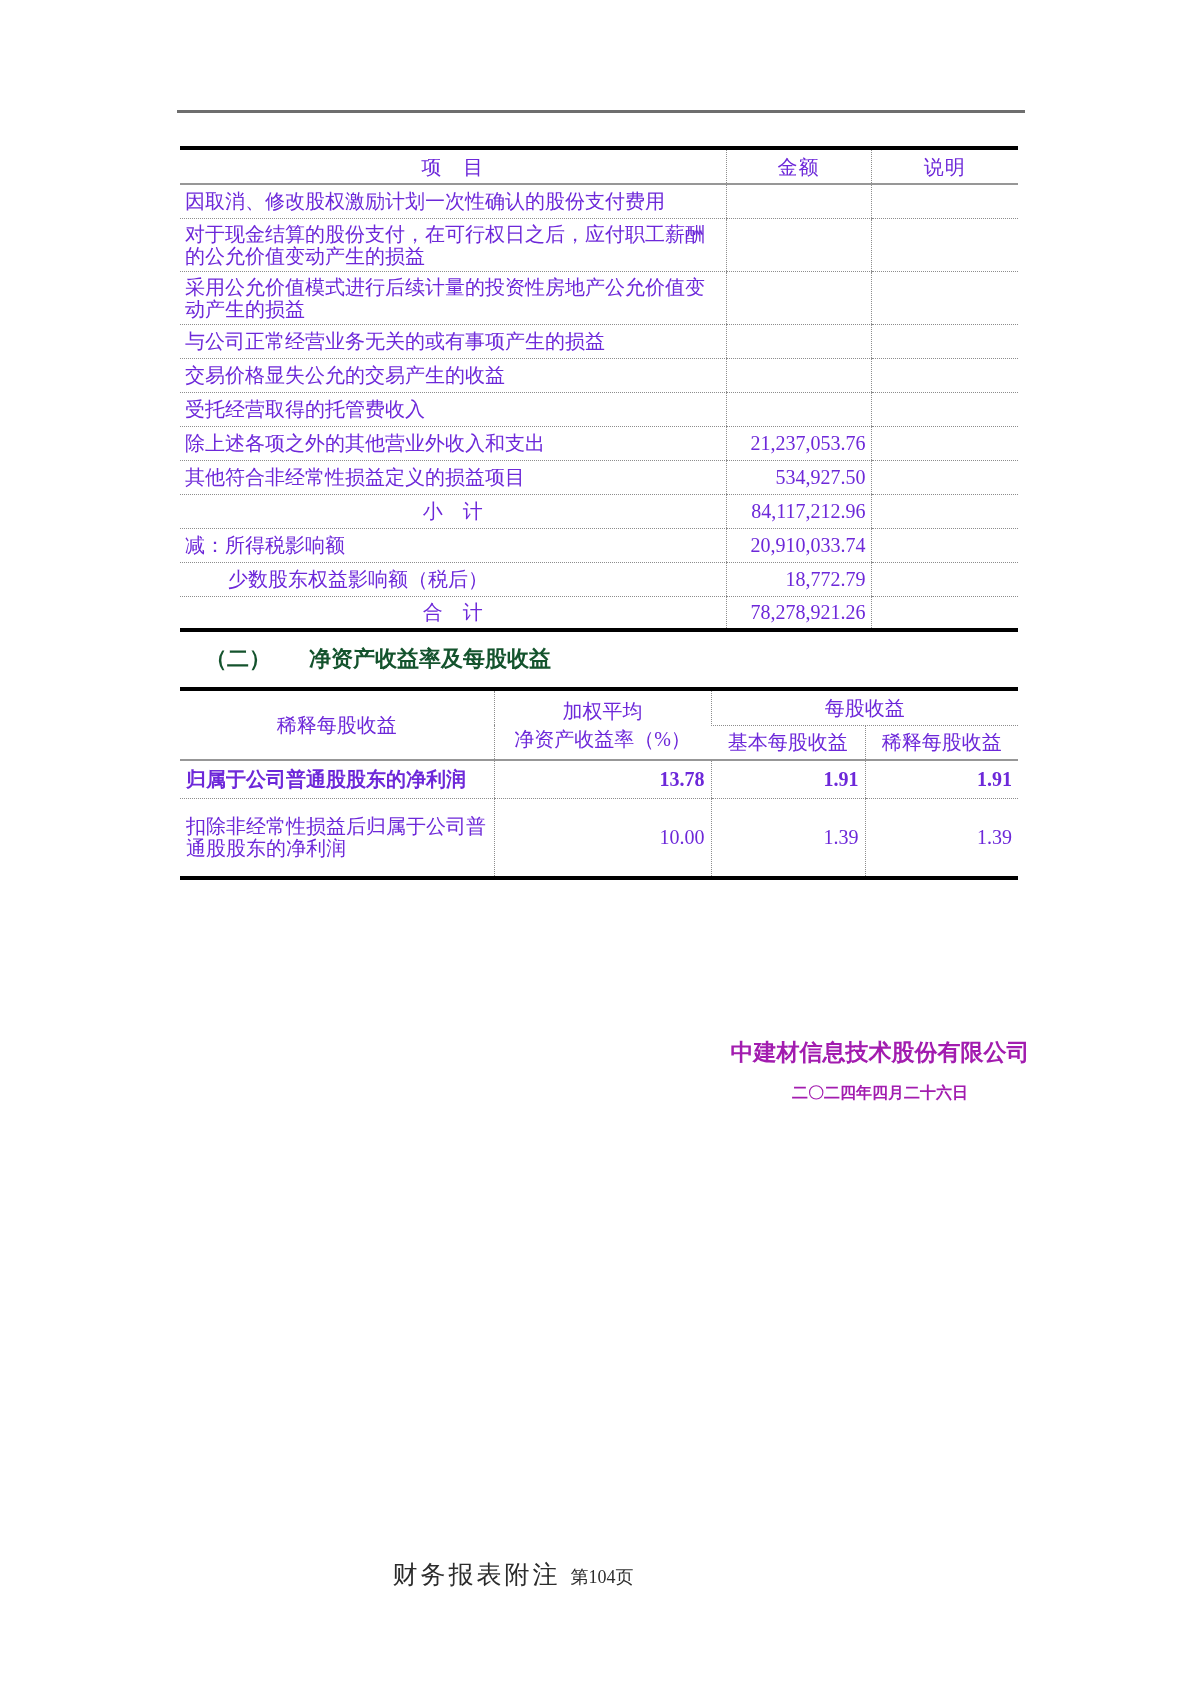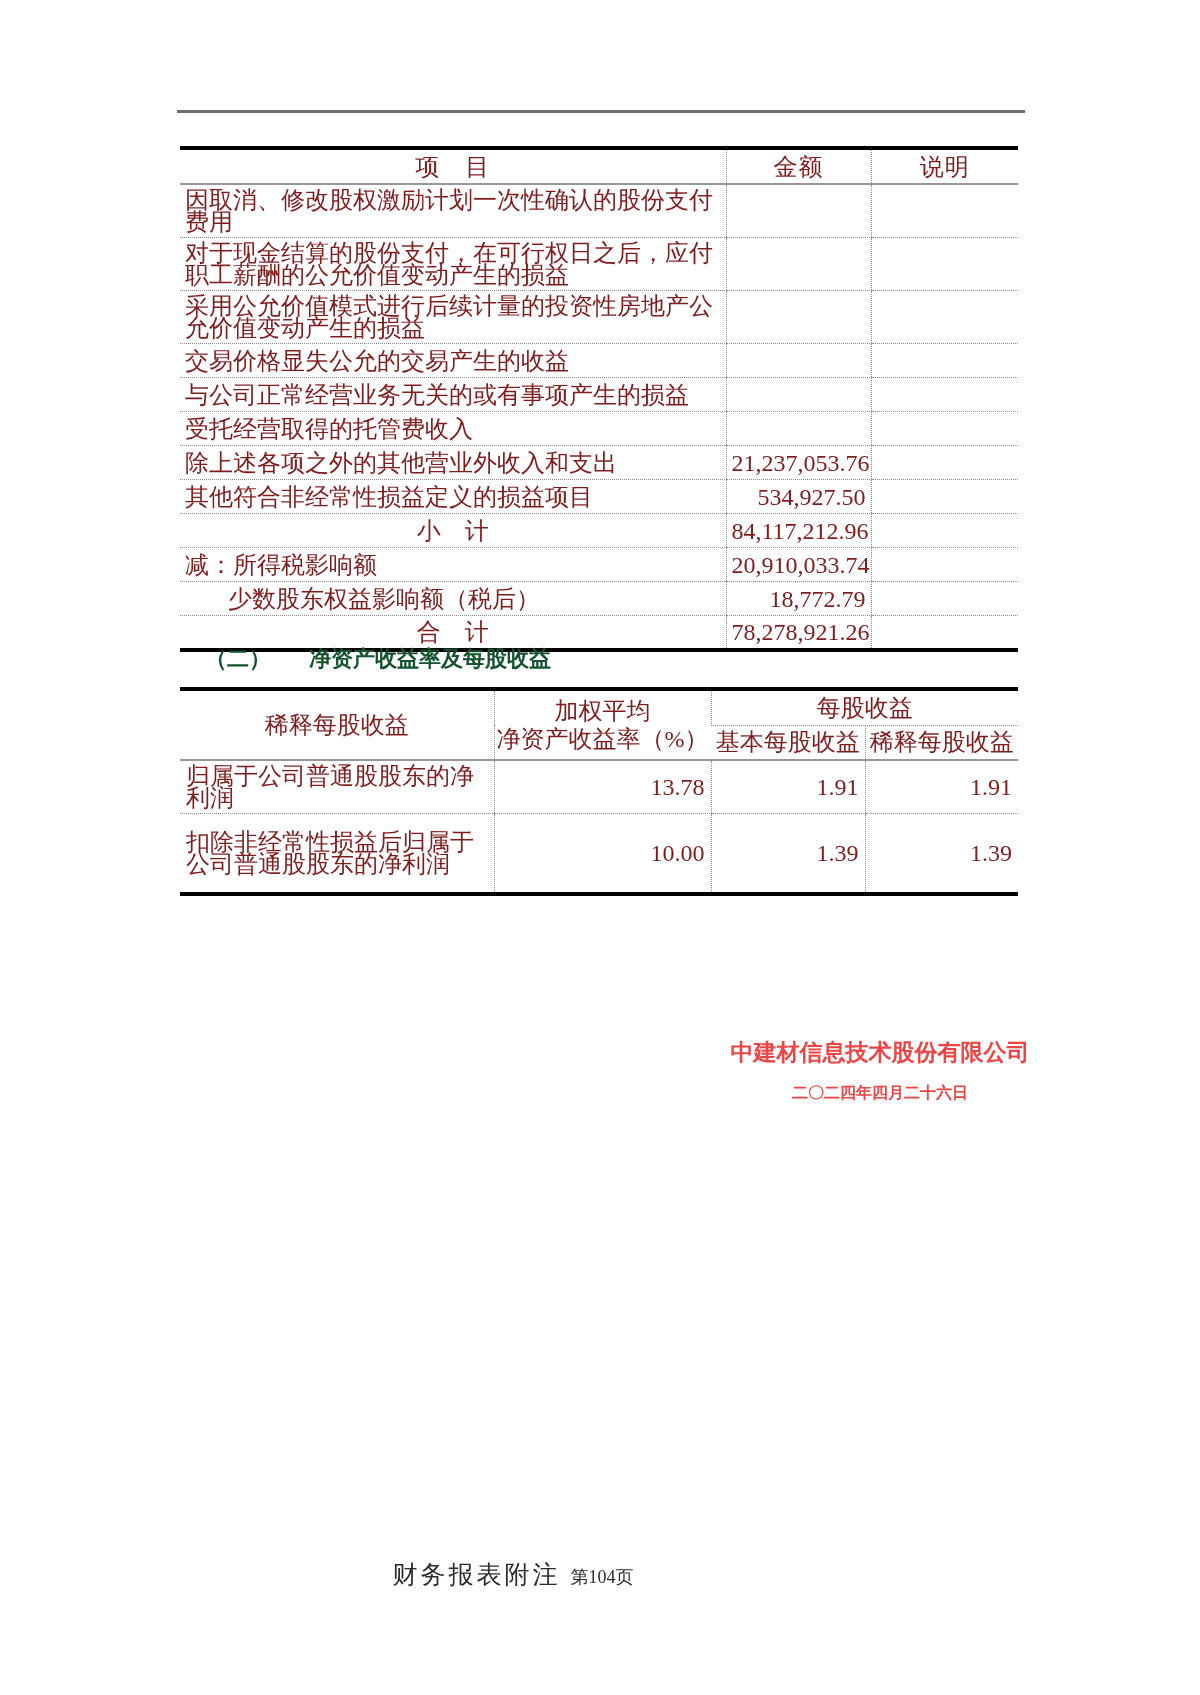--- a/index.html
+++ b/index.html
@@ -20,23 +20,23 @@
     position: absolute;
     left: 177px;
     top: 110px;
     width: 848px;
     height: 3px;
     background: #6e6e6e;
   }
   table {
     border-collapse: collapse;
     table-layout: fixed;
-    font-size: 24px;
+    font-size: 20px;
     line-height: 22px;
-    color: #7f1d1d;
+    color: #6d28d9;
   }
   
   .t1 {
     position: absolute;
     left: 180px;
     top: 146px;
     width: 838px;
     border-top: 4px solid #000;
     border-bottom: 4px solid #000;
   }
@@ -85,31 +85,31 @@
     vertical-align: middle;
   }
   .t2 .row-eps-group th { height: 36px; }
   .t2 .row-eps-sub th { height: 35px; }
   .t2 thead { border-bottom: 2px solid #979797; }
   .t2 th.group-eps { border-bottom: 1px dotted #8d8d8d; }
   .t2 th + th, .t2 td + td { border-left: 1px dotted #8d8d8d; }
   .t2 td { padding: 4px 6px; vertical-align: middle; }
   .t2 tbody tr.r1 { height: 38px; }
   .t2 tbody tr.r2 { height: 80px; }
-  .t2 tbody tr:not(:last-child) td { border-bottom: 1px dotted #8d8d8d; }
+  .t2 tbody tr:not(:last-child) td { border-bottom: 1px dotted #8d8d8d; font-weight: bold; }
   .hdr-2line span { display: block; line-height: 28px; }
   
   .signature {
     position: absolute;
     left: 600px;
     top: 1033px;
     width: 560px;
     text-align: center;
     font-weight: bold;
-    color: #ef4444;
+    color: #a21caf;
   }
   .signature .company { font-size: 23px; line-height: 40px; }
   .signature .sig-date { font-size: 16px; line-height: 40px; }
   
   .footer {
     position: absolute;
     left: 0;
     top: 1558px;
     width: 1026px;
     text-align: center;
@@ -148,26 +148,26 @@
         <td>对于现金结算的股份支付，在可行权日之后，应付职工薪酬的公允价值变动产生的损益</td>
         <td class="cell-r"></td>
         <td></td>
       </tr>
       <tr class="h2">
         <td>采用公允价值模式进行后续计量的投资性房地产公允价值变动产生的损益</td>
         <td class="cell-r"></td>
         <td></td>
       </tr>
       <tr>
+        <td>与公司正常经营业务无关的或有事项产生的损益</td>
+        <td class="cell-r"></td>
+        <td></td>
+      </tr>
+      <tr>
         <td>交易价格显失公允的交易产生的收益</td>
-        <td class="cell-r"></td>
-        <td></td>
-      </tr>
-      <tr>
-        <td>与公司正常经营业务无关的或有事项产生的损益</td>
         <td class="cell-r"></td>
         <td></td>
       </tr>
       <tr>
         <td>受托经营取得的托管费收入</td>
         <td class="cell-r"></td>
         <td></td>
       </tr>
       <tr>
         <td>除上述各项之外的其他营业外收入和支出</td>

